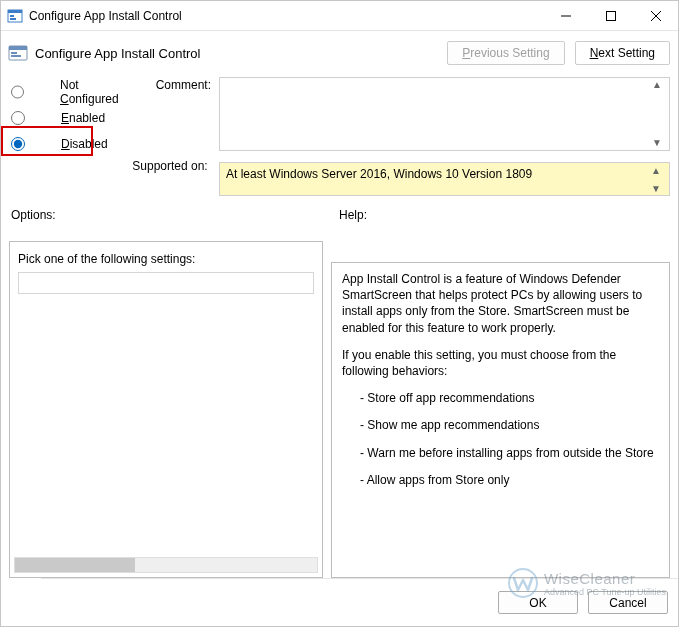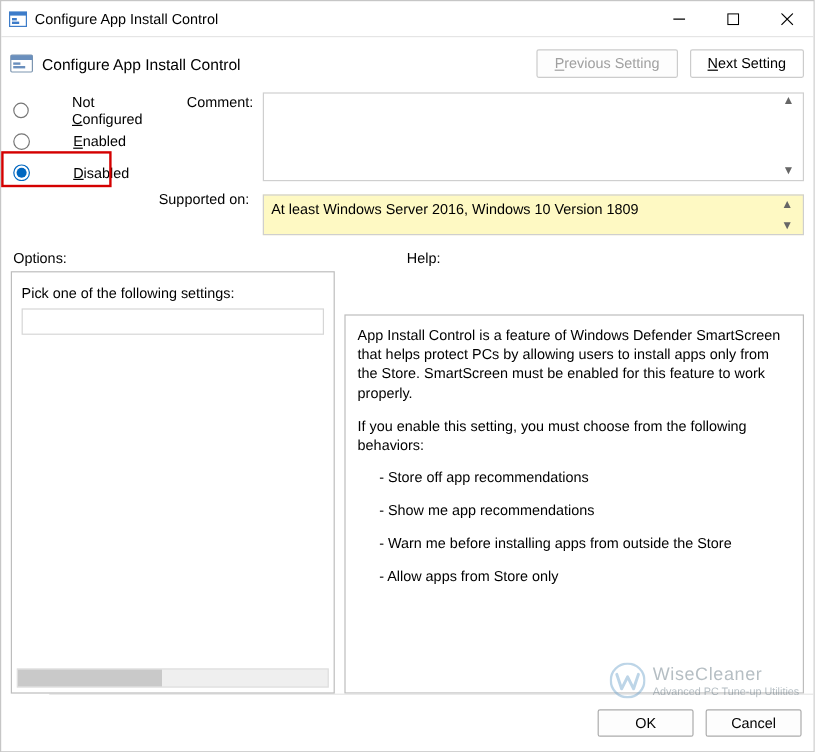--- a/index.html
+++ b/index.html
@@ -31,35 +31,35 @@
   .scroll-arrows { position:absolute; right:2px; width:16px; display:flex; flex-direction:column; justify-content:space-between; color:#666; font-size:10px; line-height:10px; }
   .scroll-arrows.comment { top:3px; height:68px; }
   .scroll-arrows.supp { top:3px; height:28px; }
   .supp-box { margin-top:8px; border:1px solid #cfcfcf; height:34px; padding:4px 18px 4px 6px; position:relative; overflow:hidden; background:#fef9c3;}
 
   .options-help-labels { display:flex; padding:4px 10px 4px 10px; }
   .options-help-labels .opt { flex:0 0 328px; }
   .options-help-labels .hlp { flex:1; }
 
   .body-panes { display:flex; padding:0 8px 0 8px; gap:8px; flex:1; min-height:0;}
-  .options-pane { width:270px; border:1px solid #bdbdbd; padding:10px 8px 8px 8px; position:relative; }
+  .options-pane { width:314px; border:1px solid #bdbdbd; padding:10px 8px 8px 8px; position:relative;margin-top:15px; }
   .pick-label { margin-bottom:6px; }
   .combo { width:100%; height:22px; border:1px solid #d6d6d6; background:#fff; }
   .options-hscroll { position:absolute; left:4px; right:4px; bottom:4px; height:16px; background:#efefef; border:1px solid #dedede;}
   .options-hscroll .thumb { position:absolute; left:0; top:0; bottom:0; width:120px; background:#c9c9c9; }
 
   .help-pane { flex:1; border:1px solid #bdbdbd; padding:8px 10px 8px 10px; overflow:auto; line-height:1.35;margin-top:36px; }
   .help-pane p { margin:0 0 11px 0; }
   .help-pane .indent { padding-left:18px; margin-bottom:11px;}
 
   .footer { height:48px; border-top:1px solid #e5e5e5; display:flex; align-items:center; justify-content:flex-end; padding-right:10px; gap:10px;margin-left:40px; }
   .footer .btn { width:80px; height:23px; border:1px solid #acacac; background:#fdfdfd; font-size:12px; border-radius:2px; cursor:pointer;}
   .footer .under { text-decoration:underline; }
 
-  .watermark { position:absolute; right:12px; bottom:44px; display:flex; align-items:center; opacity:0.45; pointer-events:none; }
+  .watermark { position:absolute; right:12px; bottom:28px; display:flex; align-items:center; opacity:0.45; pointer-events:none; }
   .watermark .wtxt { display:flex; flex-direction:column; margin-left:6px; color:#5d707c; }
   .watermark .w1 { font-size:15px; font-weight:400; letter-spacing:0.5px;}
   .watermark .w2 { font-size:9px; }
 </style>
 </head>
 <body>
 
 <div class="window">
 
   <div class="titlebar">

